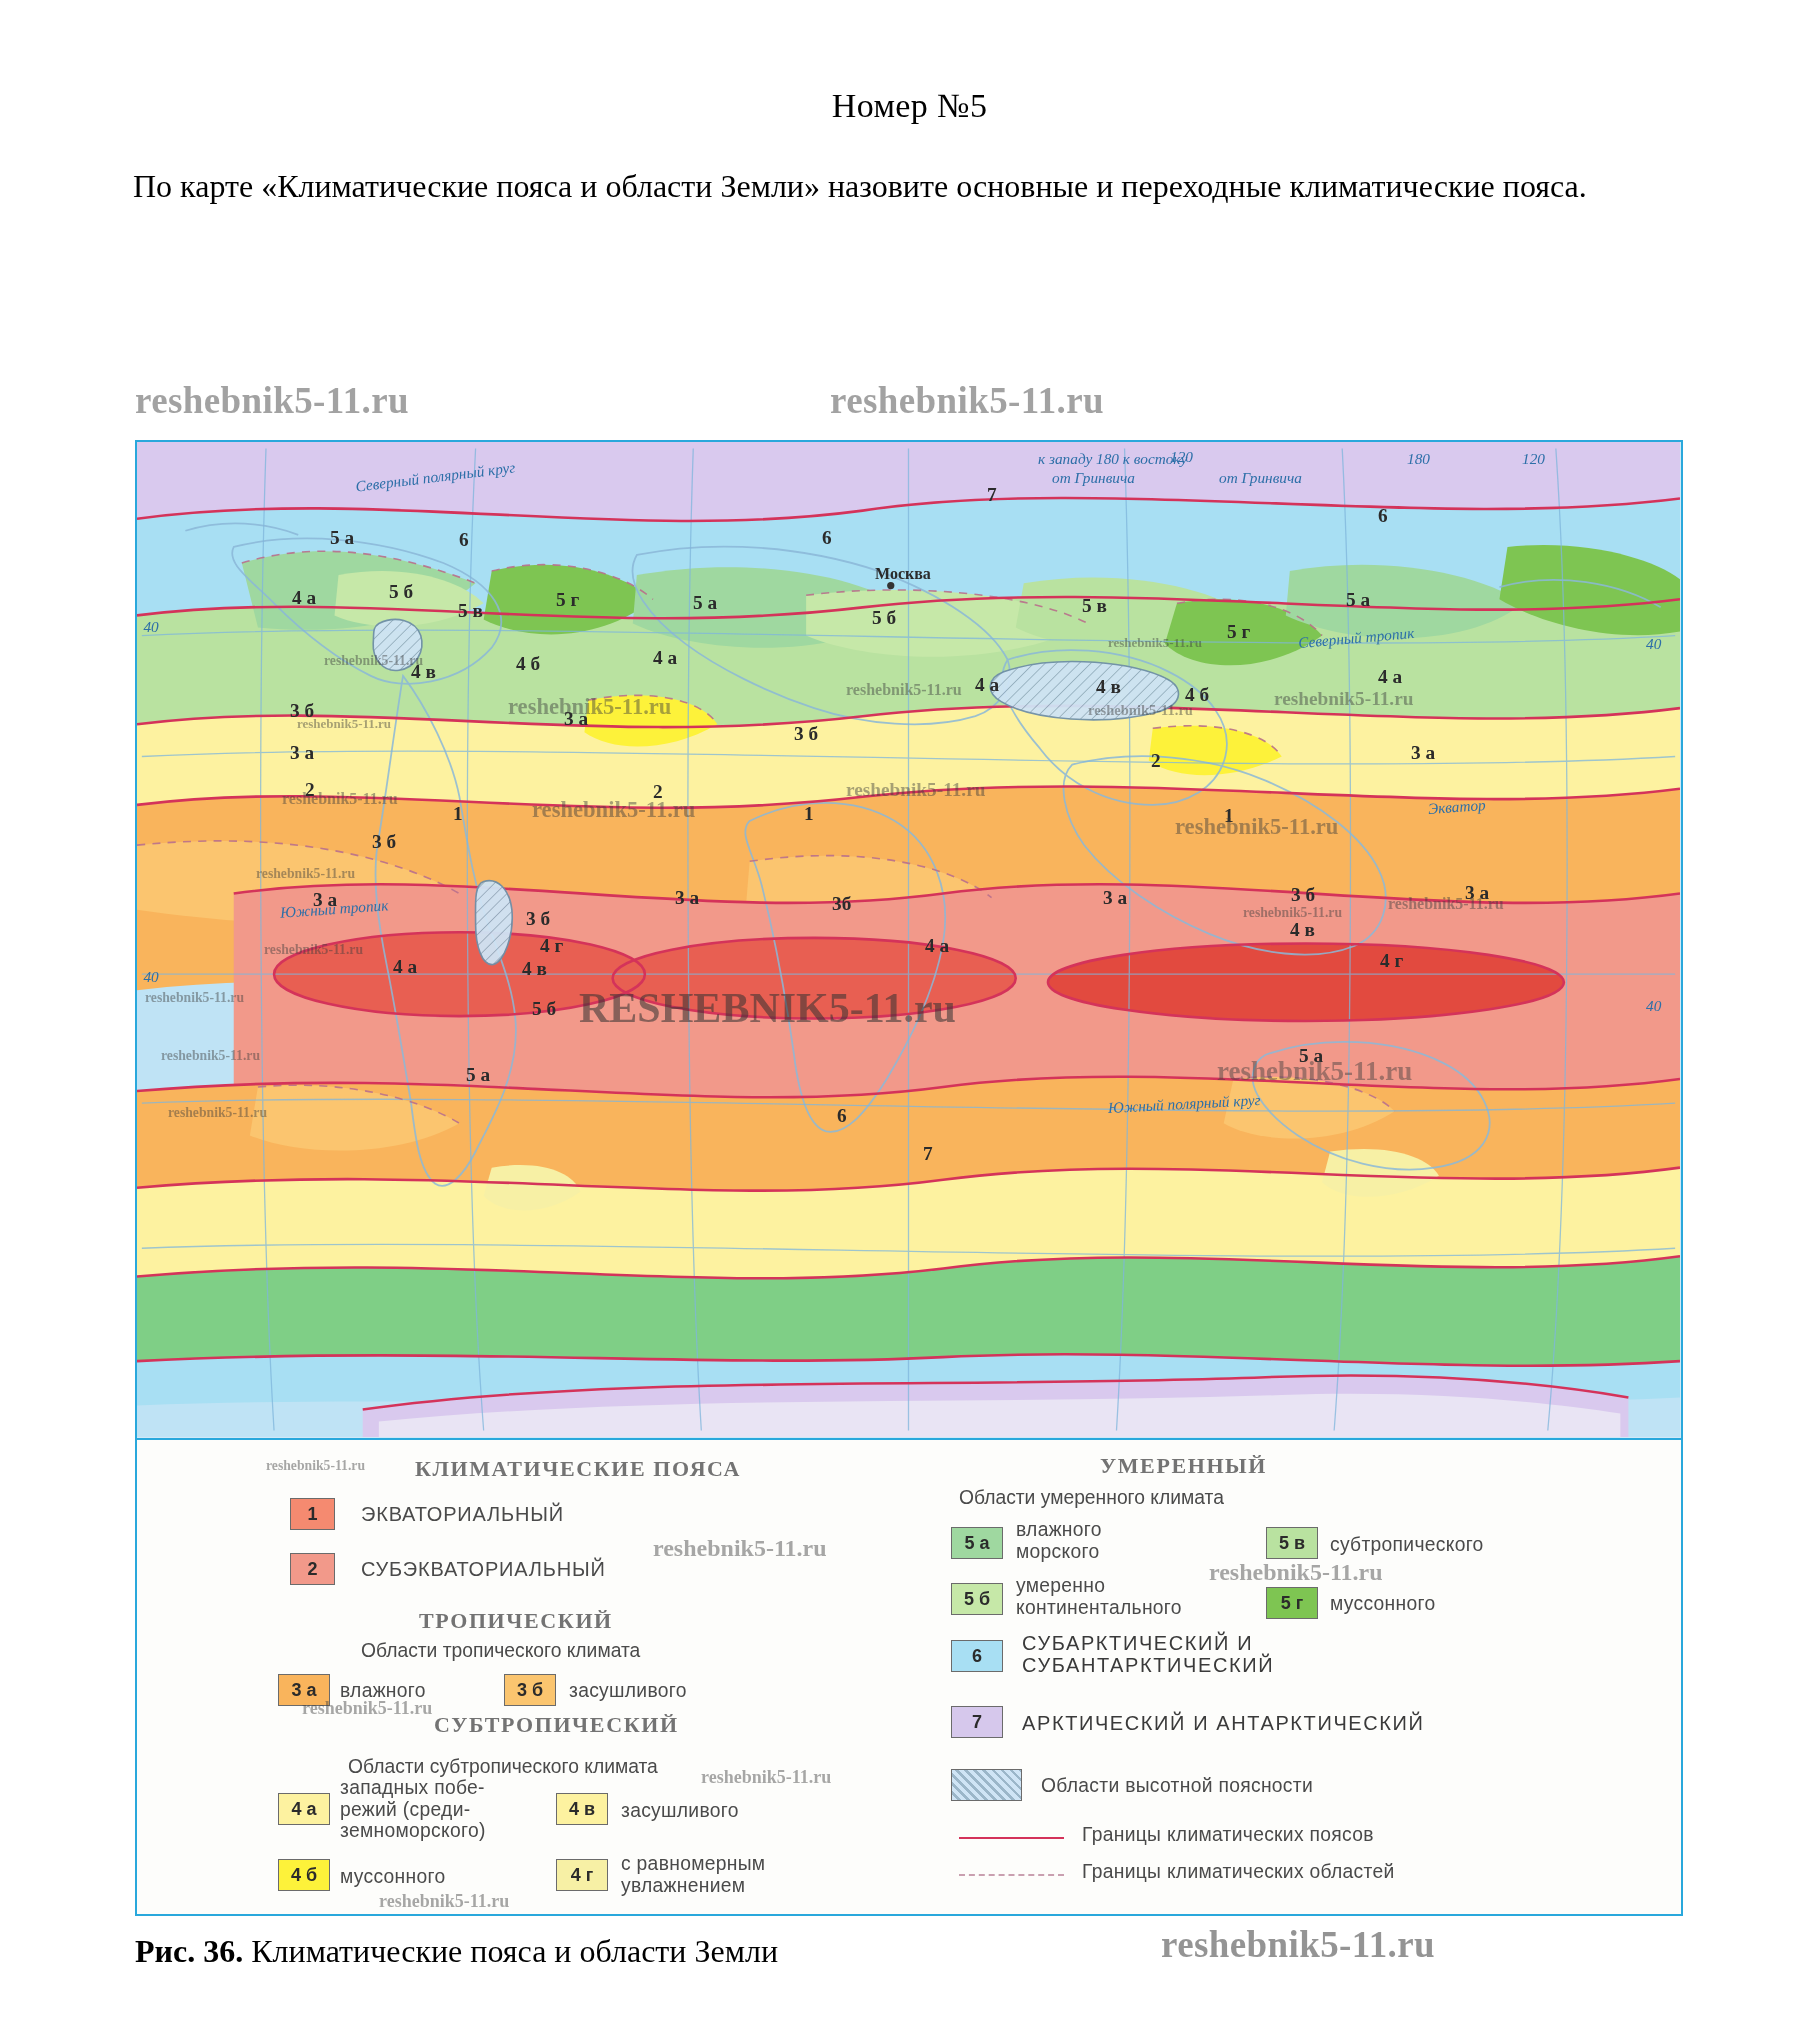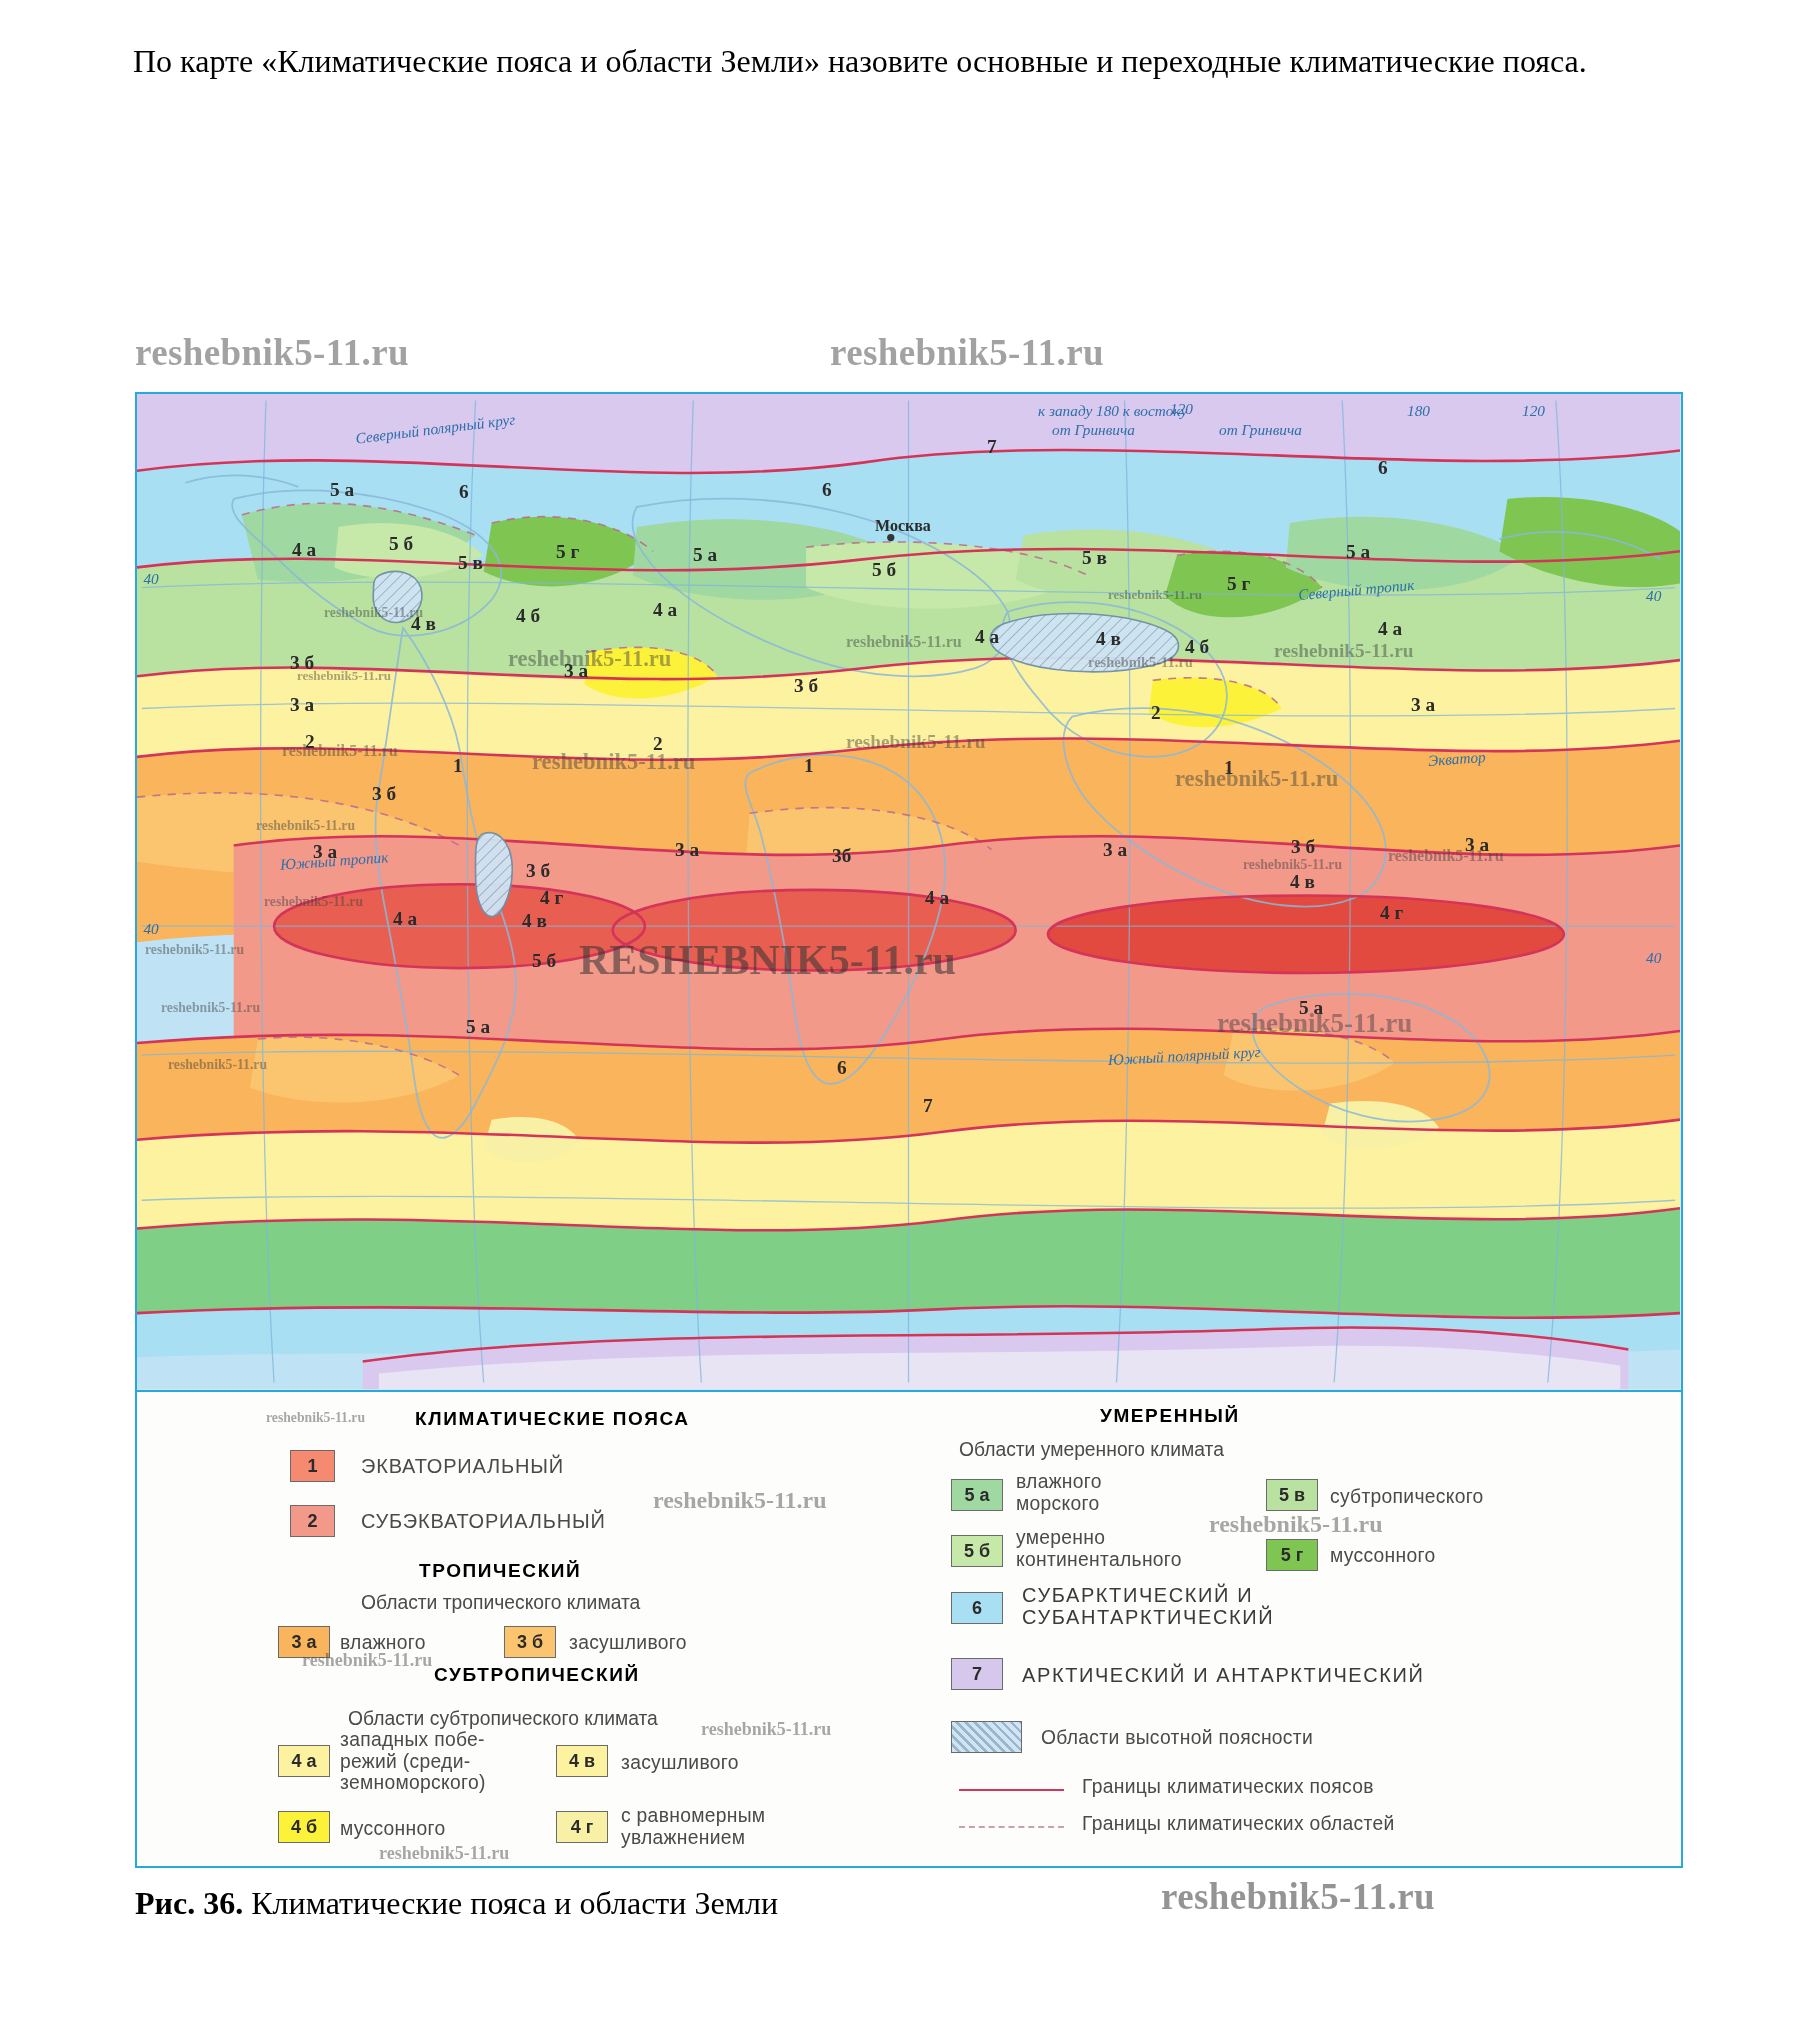--- a/index.html
+++ b/index.html
@@ -94,25 +94,25 @@
     width: 1548px;
     height: 476px;
     border: 2.4px solid #29a8dc;
     border-top: none;
     box-sizing: border-box;
     background: #fdfdfb;
     overflow: hidden;
   }
   .legend-head {
     position: absolute;
-    font-family: Liberation Sans, sans-serif;
+    font-family: Liberation Serif, serif;
     font-weight: bold;
     letter-spacing: 1.6px;
-    font-size: 19px;
-    color: #000000;
+    font-size: 22px;
+    color: #737373;
   }
   .legend-sub {
     position: absolute;
     font-family: "Liberation Sans", sans-serif;
     font-size: 19.3px;
     color: #4a4a4a;
   }
   .legend-item-label {
     position: absolute;
     font-family: "Liberation Sans", sans-serif;
@@ -171,20 +171,21 @@
     top: 1836px;
     font-size: 37px;
     color: rgba(60,60,60,0.55);
   }
 </style>
 </head>
 <body>
 
 <div class="page">
 
+  <div class="doc-title">Номер №5</div>
 
   <div class="question">По карте «Климатические пояса и области Земли» назовите основные и переходные климатические пояса.</div>
 
   <div class="wm wm-top-1">reshebnik5-11.ru</div>
   <div class="wm wm-top-2">reshebnik5-11.ru</div>
 
   <div class="map-wrap">
     <svg class="map-svg" width="1543" height="995" viewBox="0 0 1914 1234" xmlns="http://www.w3.org/2000/svg">
       <defs>
         <pattern id="hatch" width="10" height="10" patternUnits="userSpaceOnUse" patternTransform="rotate(45)">

